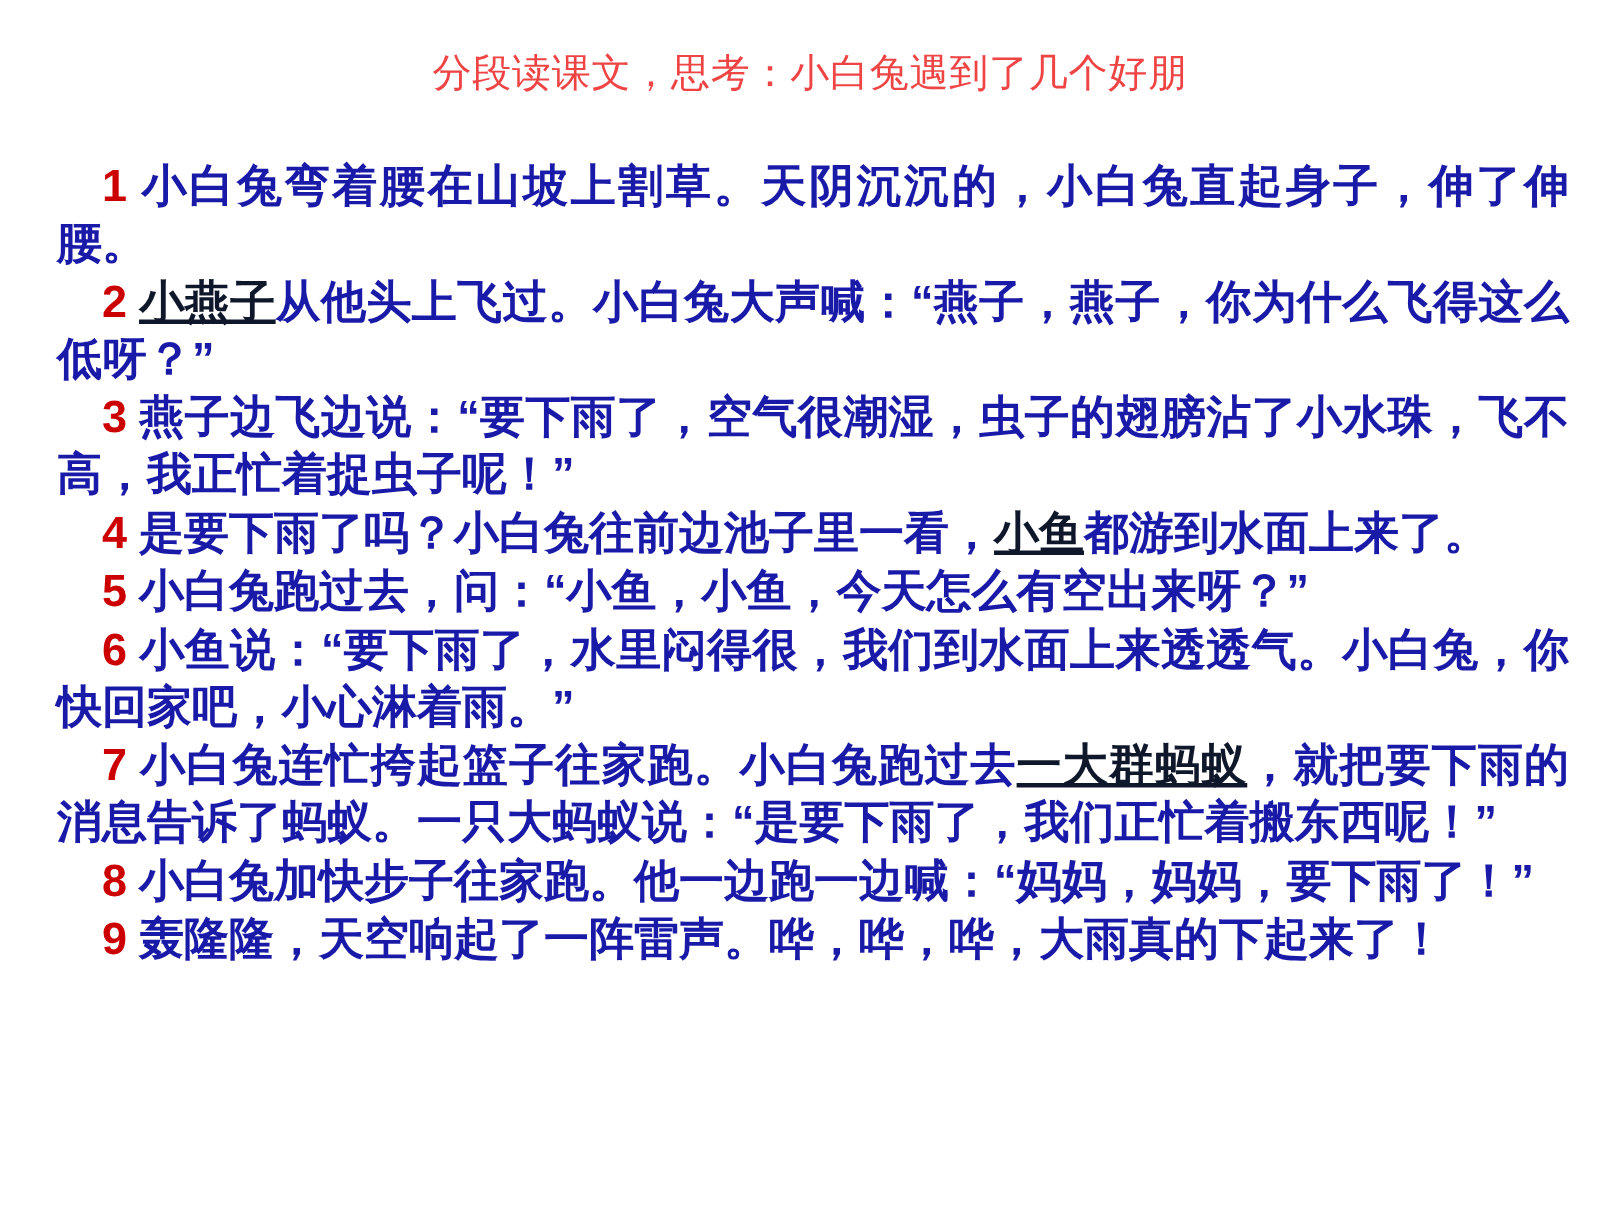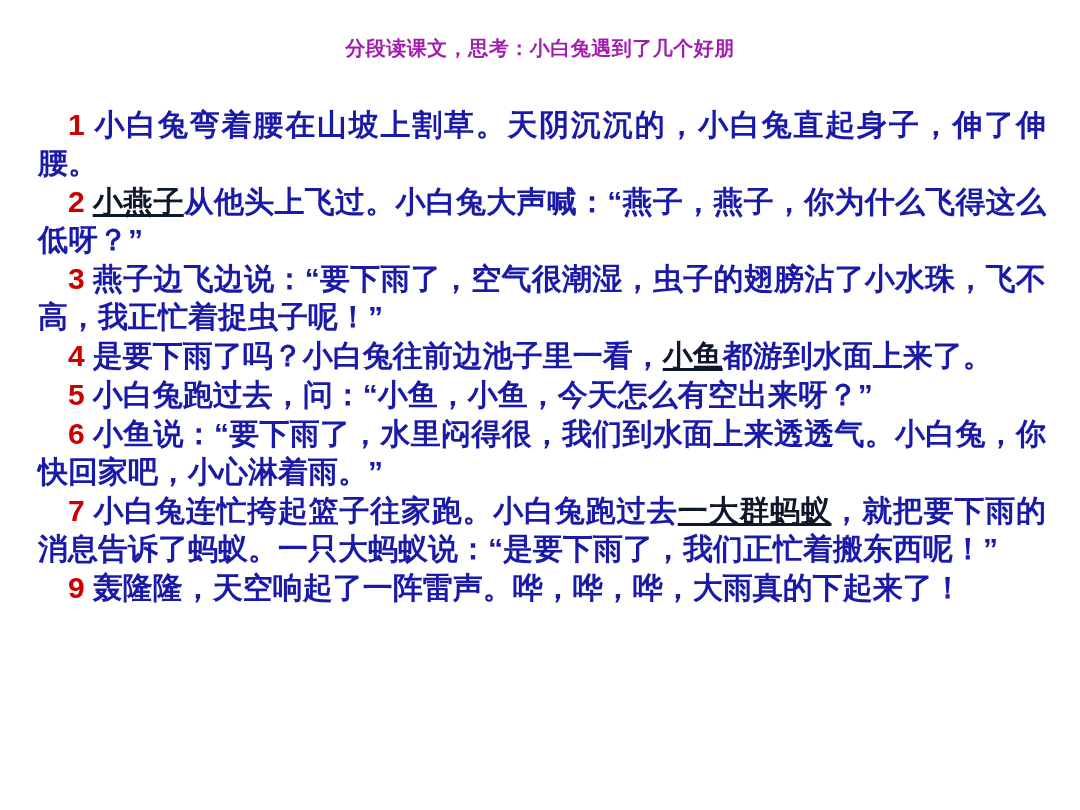--- a/index.html
+++ b/index.html
@@ -17,23 +17,23 @@
     position: relative;
     width: 1080px;
     height: 810px;
     box-sizing: border-box;
   }
   .title-block {
     padding: 26px 60px 0 60px;
     text-align: center;
   }
   .title-line {
-    color: #a21caf;
-    font-size: 20px;
-    font-weight: bold;
+    color: #ef4444;
+    font-size: 26px;
+    font-weight: normal;
     line-height: 44px;
     letter-spacing: 0.5px;
     white-space: nowrap;
   }
   .title-line.second {
     text-align: center;
     padding-right: 20px;
   }
   .body-block {
     margin-top: 36px;
@@ -85,17 +85,20 @@
     <p class="para">
       <span class="num">5</span><span>小白兔跑过去，问：“小鱼，小鱼，今天怎么有空出来呀？”</span>
     </p>
     <p class="para">
       <span class="num">6</span><span>小鱼说：“要下雨了，水里闷得很，我们到水面上来透透气。小白兔，你快回家吧，小心淋着雨。”</span>
     </p>
     <p class="para">
       <span class="num">7</span><span>小白兔连忙挎起篮子往家跑。小白兔跑过去</span><span class="hl">一大群蚂蚁</span><span>，就把要下雨的消息告诉了蚂蚁。一只大蚂蚁说：“是要下雨了，我们正忙着搬东西呢！”</span>
     </p>
     <p class="para">
+      <span class="num">8</span><span>小白兔加快步子往家跑。他一边跑一边喊：“妈妈，妈妈，要下雨了！”</span>
+    </p>
+    <p class="para">
       <span class="num">9</span><span>轰隆隆，天空响起了一阵雷声。哗，哗，哗，大雨真的下起来了！</span>
     </p>
   </div>
 
 </div>
 
 </body></html>

